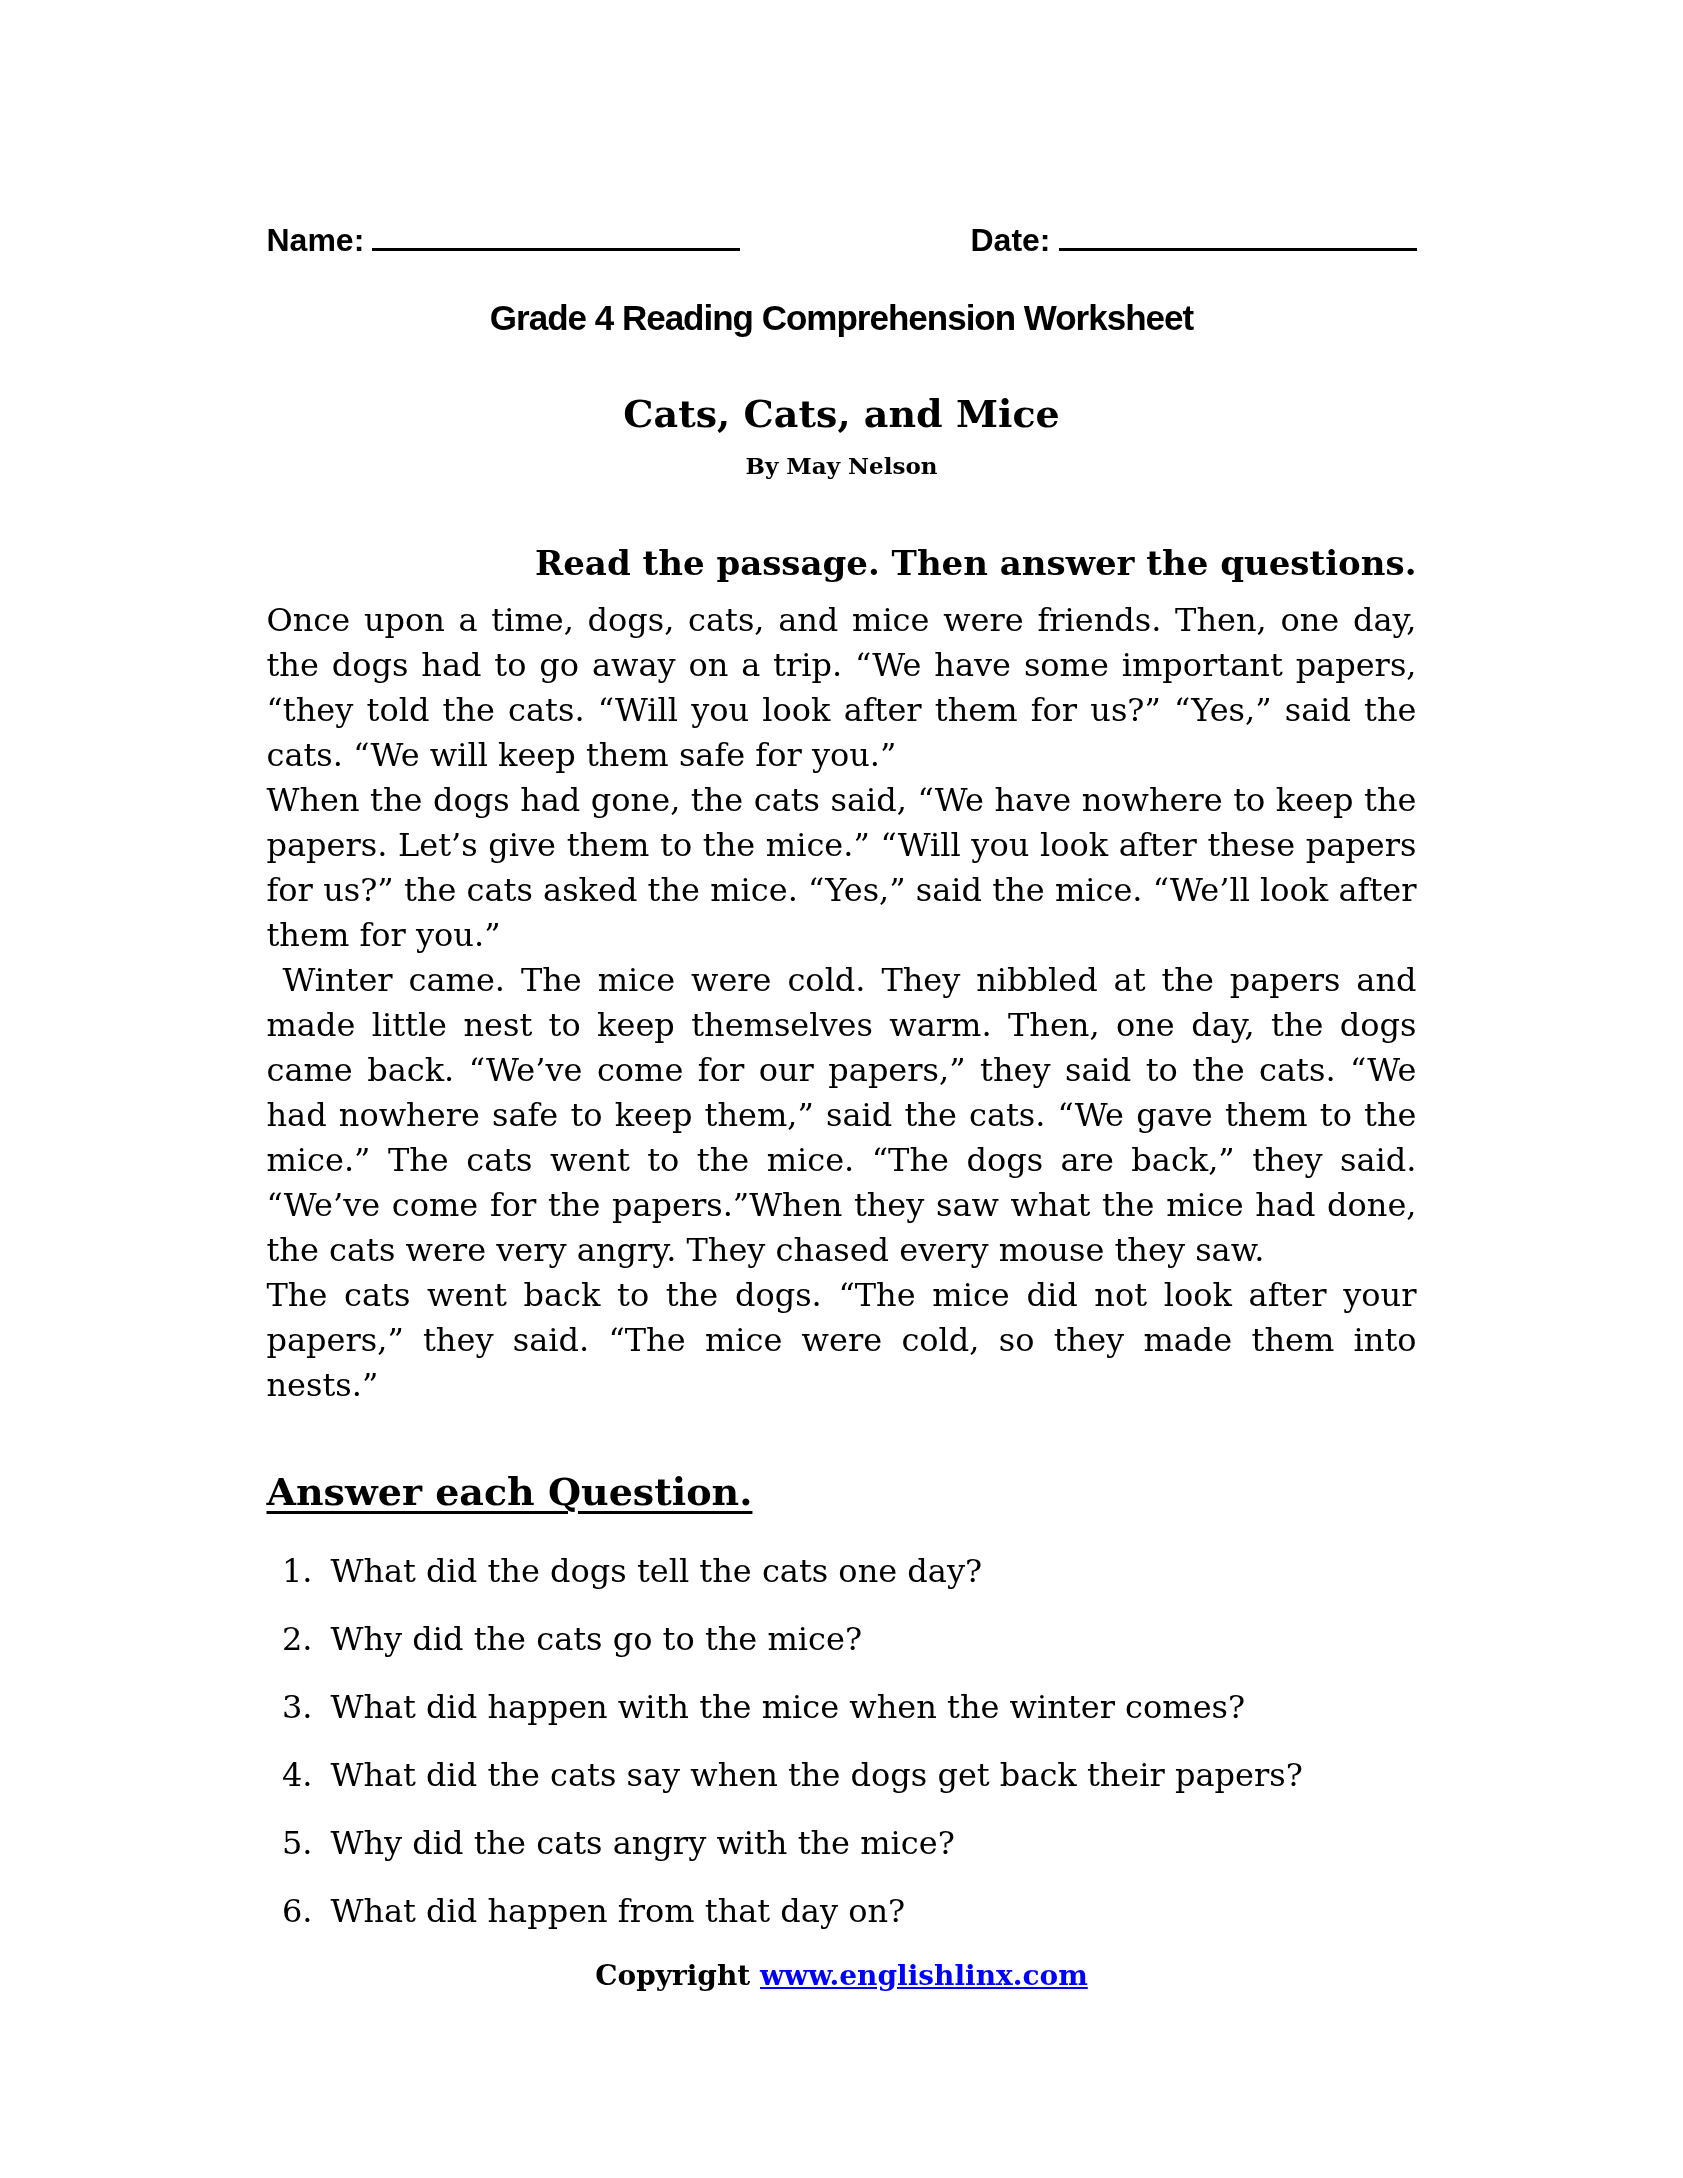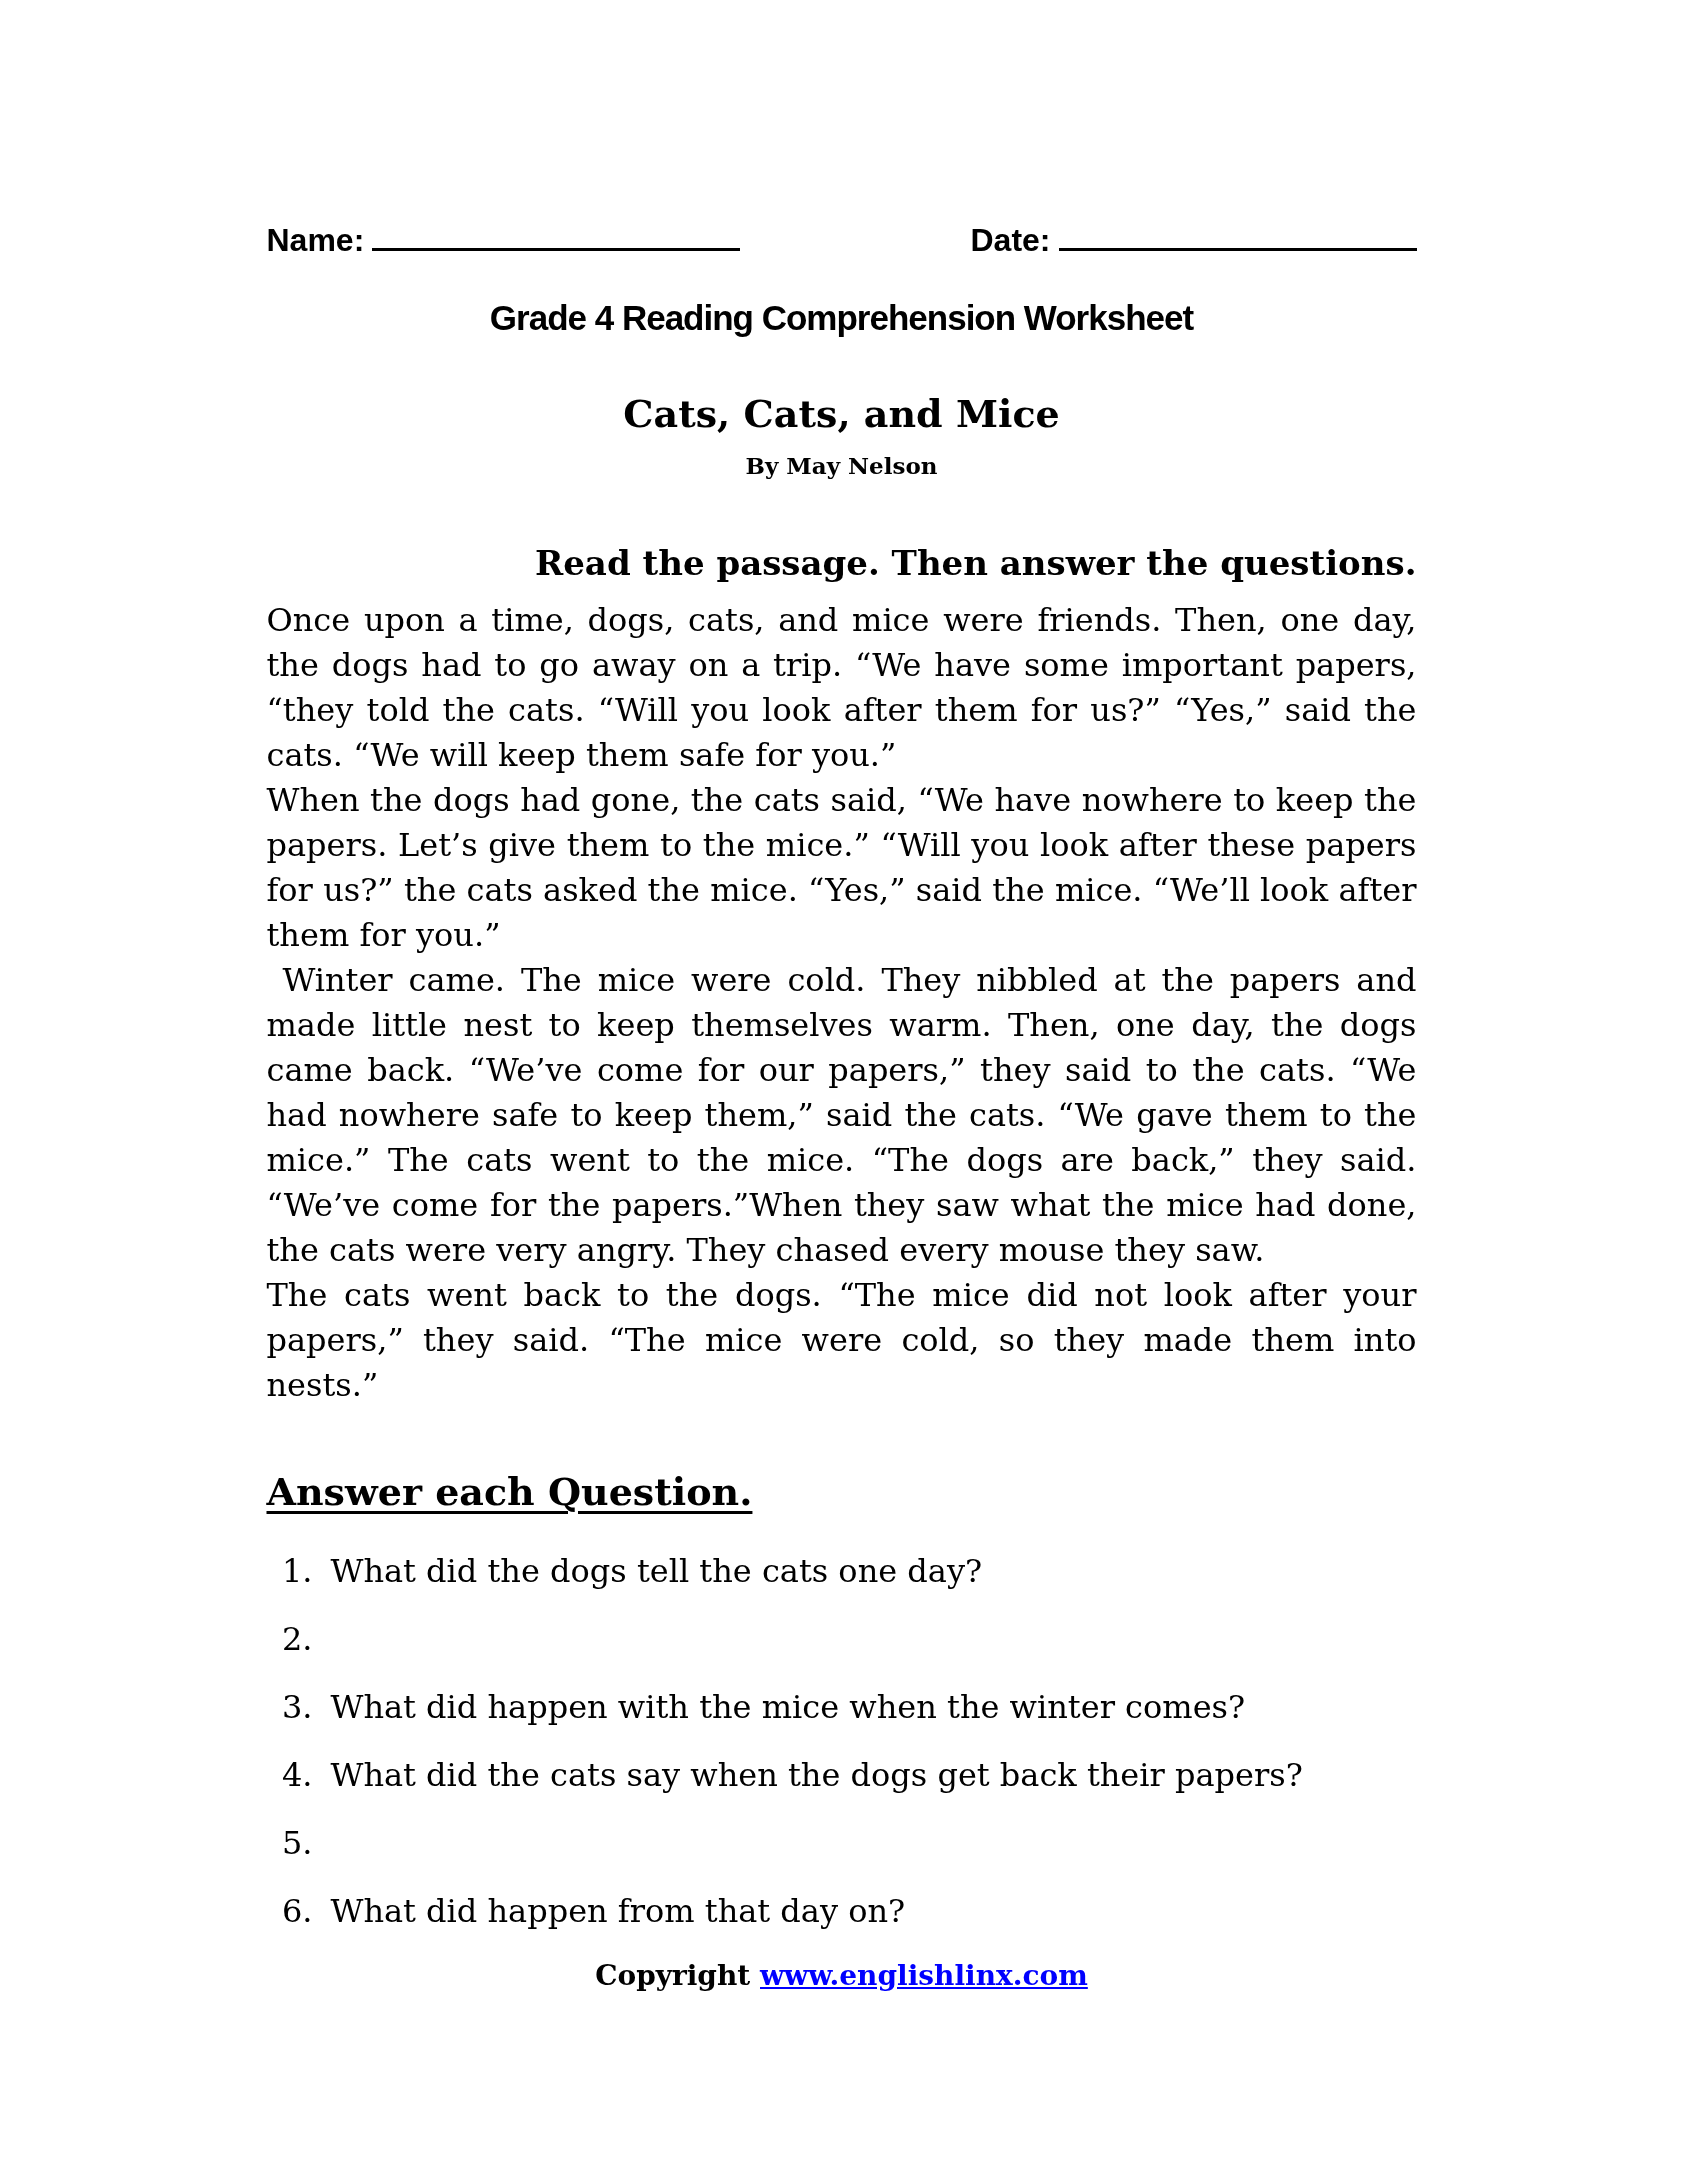--- a/index.html
+++ b/index.html
@@ -154,31 +154,33 @@
 
   <div class="questions-heading">Answer each Question.</div>
 
   <ol class="questions" id="questions">
       <li class="question">
         <span class="qnum">1.</span>
         <span class="qtext">What did the dogs tell the cats one day?</span>
       </li>
       <li class="question">
         <span class="qnum">2.</span>
+        <span class="qtext">Why did the cats go to the mice?</span>
       </li>
       <li class="question">
         <span class="qnum">3.</span>
         <span class="qtext">What did happen with the mice when the winter comes?</span>
       </li>
       <li class="question">
         <span class="qnum">4.</span>
         <span class="qtext">What did the cats say when the dogs get back their papers?</span>
       </li>
       <li class="question">
         <span class="qnum">5.</span>
+        <span class="qtext">Why did the cats angry with the mice?</span>
       </li>
       <li class="question">
         <span class="qnum">6.</span>
         <span class="qtext">What did happen from that day on?</span>
       </li>
     </ol>
 
   <div class="footer">
     <span>Copyright</span>
     <a href="#" class="footer-link" style="color: rgb(0, 0, 255);">www.englishlinx.com</a>

